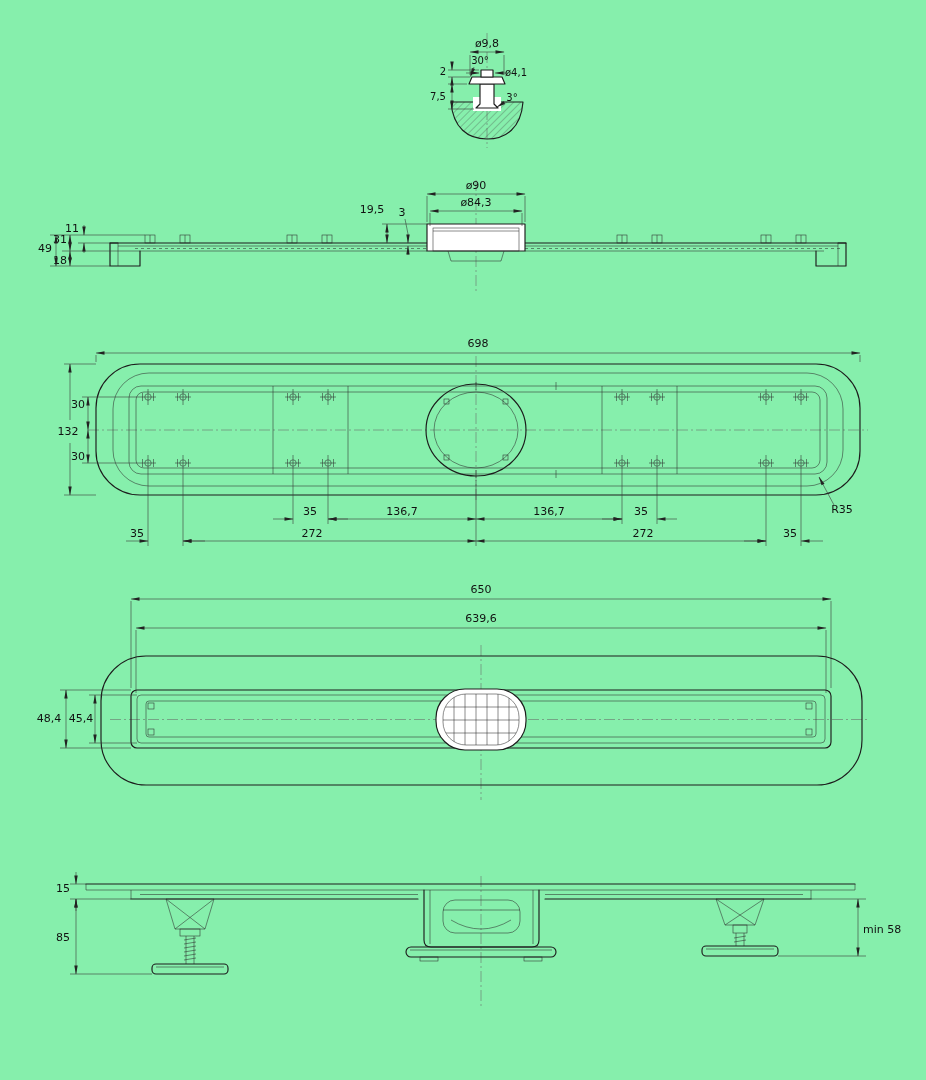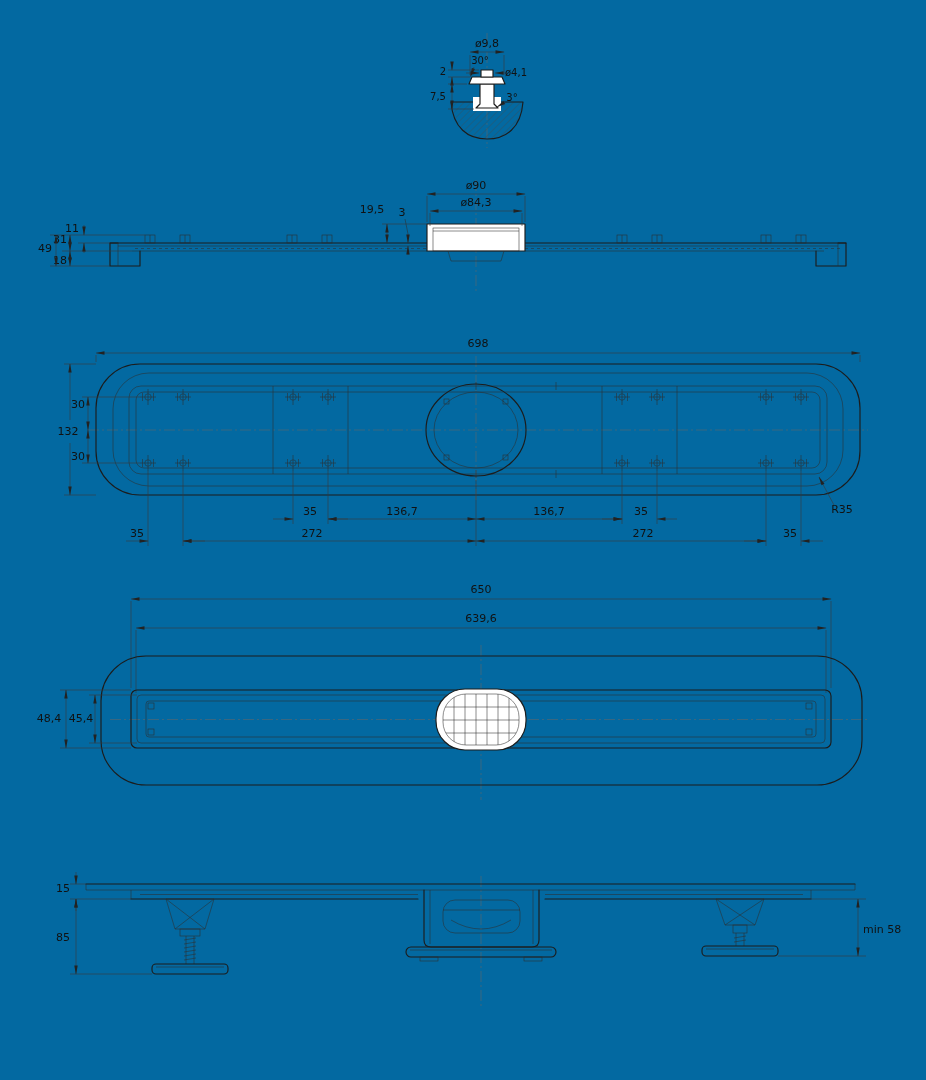--- a/index.html
+++ b/index.html
@@ -1,16 +1,16 @@
 <!DOCTYPE html>
 <html><head>
 <meta charset="utf-8">
 <style>
   html,body{margin:0;padding:0;background:#ffffff;}
-  .page{width:926px;height:1080px;background:#0369a1;overflow:hidden;text-align:center;}
+  .page{width:926px;height:1080px;background:#86efac;overflow:hidden;text-align:center;}
   svg{display:block;}
   .s1{stroke:#1c1c1c;stroke-width:1.15;fill:none;stroke-linejoin:round;stroke-linecap:round;}
   .k1{stroke:#1c1c1c;stroke-width:1.15;stroke-linejoin:round;}
   .s0{stroke:#2e2e2e;stroke-width:0.55;fill:none;}
   .sd{stroke:#3a3a3a;stroke-width:0.6;fill:none;}
   .cl{stroke:#666666;stroke-width:0.55;fill:none;stroke-dasharray:11 3 2 3;}
   .dimtext{font-family:"DejaVu Sans","Liberation Sans",sans-serif;font-size:11px;fill:#111111;text-anchor:middle;}
   .small{font-size:10px;}
 </style>
 </head>

